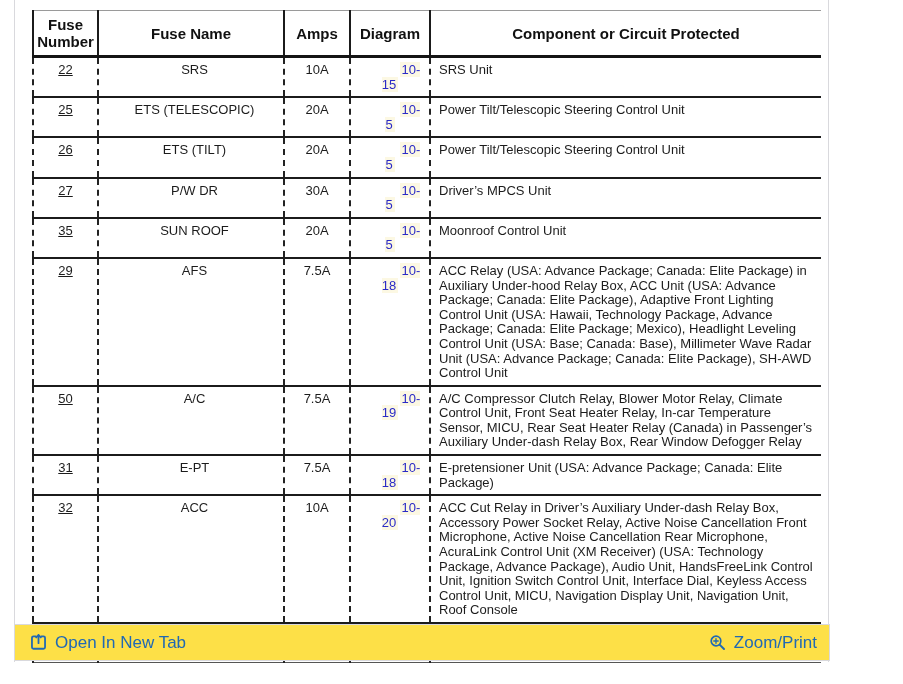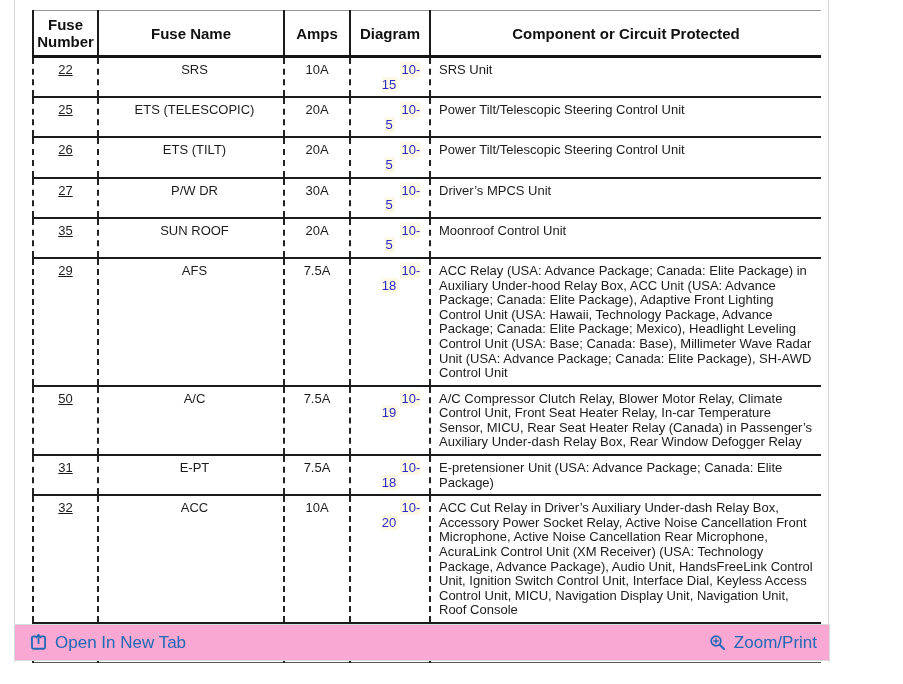--- a/index.html
+++ b/index.html
@@ -18,21 +18,21 @@
        padding: 5px 4px 4px 4px; border-left: 2px dashed #222;
        border-bottom: 2px solid #1b1b1b; word-wrap: break-word; }
   tr:last-child td { border-bottom: 1px solid #555; }
   .c-num  { text-align: center; text-decoration: underline; }
   .c-name { text-align: center; padding-left: 11px; }
   .c-amps { text-align: center; }
   .c-diag { text-align: center; }
   .c-comp { text-align: left; padding-left: 8px; padding-right: 6px; }
   .diag-link { color: #2a2ac6; background: #fcf8e3; padding: 0 2px; cursor: pointer; margin-left: 40px; }
   .footer { position: absolute; left: 14px; top: 624px; width: 816px; height: 37px;
-            background: #f9a8d4; border: 1px solid #d9d9dd;
+            background: #fde047; border: 1px solid #d9d9dd;
             display: flex; align-items: center; justify-content: space-between;
             padding: 0 12px 0 14px; text-align: right; }
   .f-link { display: inline-flex; align-items: center; gap: 7px; color: #2069b4;
             font-size: 17px; cursor: pointer; }
   .f-link svg { display: block; }
 </style>
 </head>
 <body>
 
 <div class="top-clip">g g</div>

